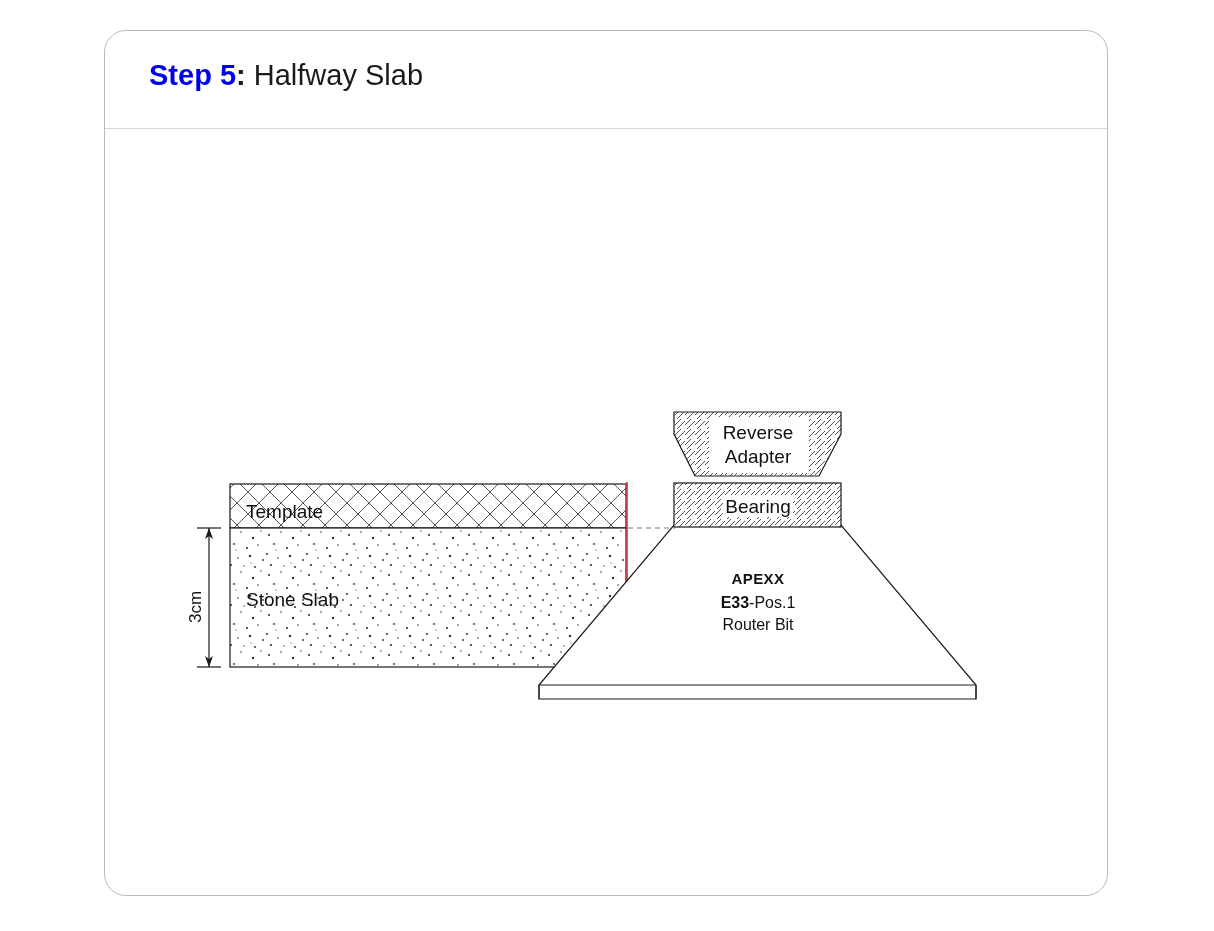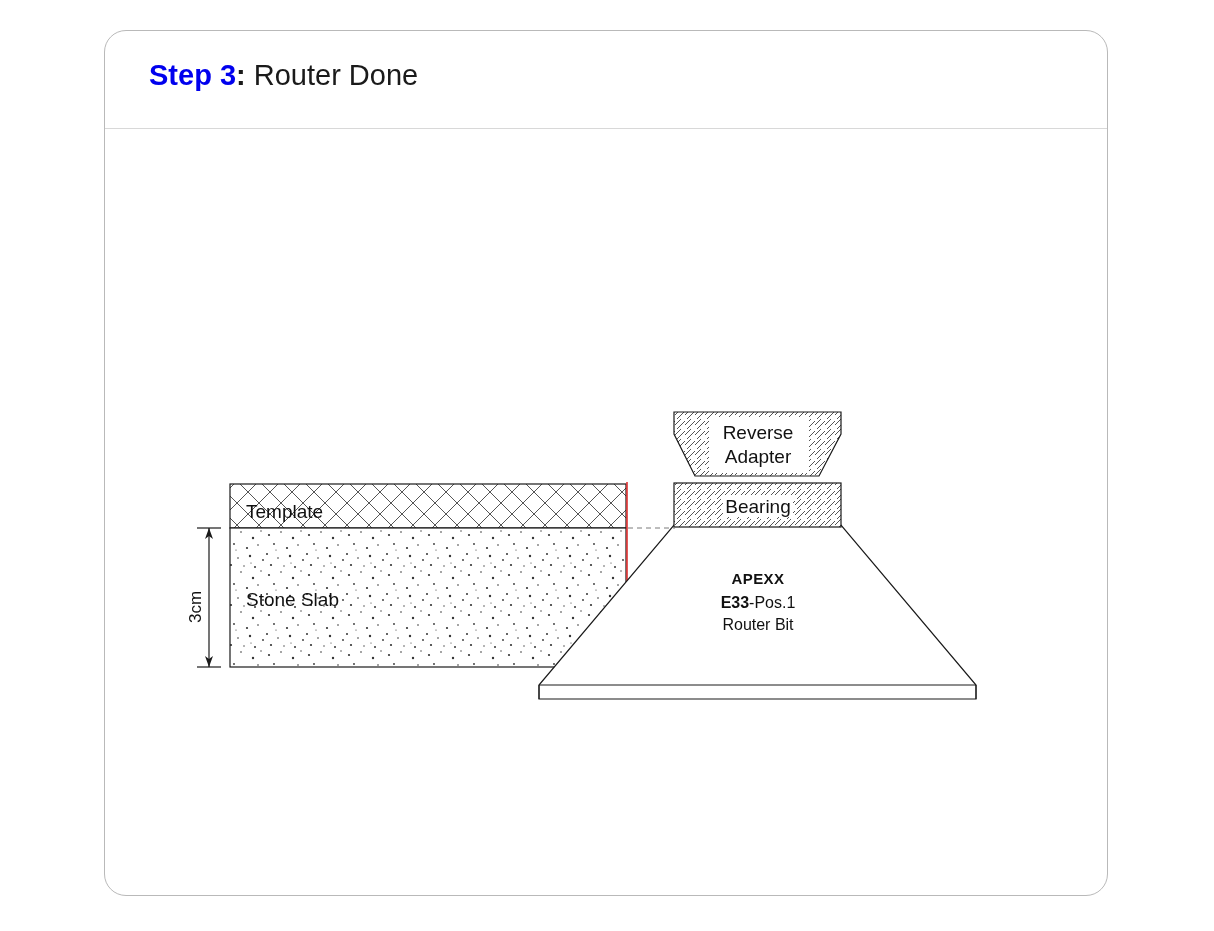--- a/index.html
+++ b/index.html
@@ -94,22 +94,22 @@
     fill: #111111;
   }
 </style>
 </head>
 <body>
 
 <div class="card">
 
   <div class="card-header">
     <div class="title">
-      <span class="step">Step 3</span><span class="colon">:</span>
-      <span class="subtitle">Router Done</span>
+      <span class="step">Step 5</span><span class="colon">:</span>
+      <span class="subtitle">Halfway Slab</span>
     </div>
   </div>
 
   <div class="canvas">
     <svg class="diagram" viewBox="0 0 1002 766" xmlns="http://www.w3.org/2000/svg">
       <defs>
         <pattern id="crosshatch" width="22" height="22" patternUnits="userSpaceOnUse">
           <rect width="22" height="22" fill="#ffffff"></rect>
           <path d="M0,0 L22,22 M22,0 L0,22" stroke="#555555" stroke-width="1"></path>
         </pattern>

